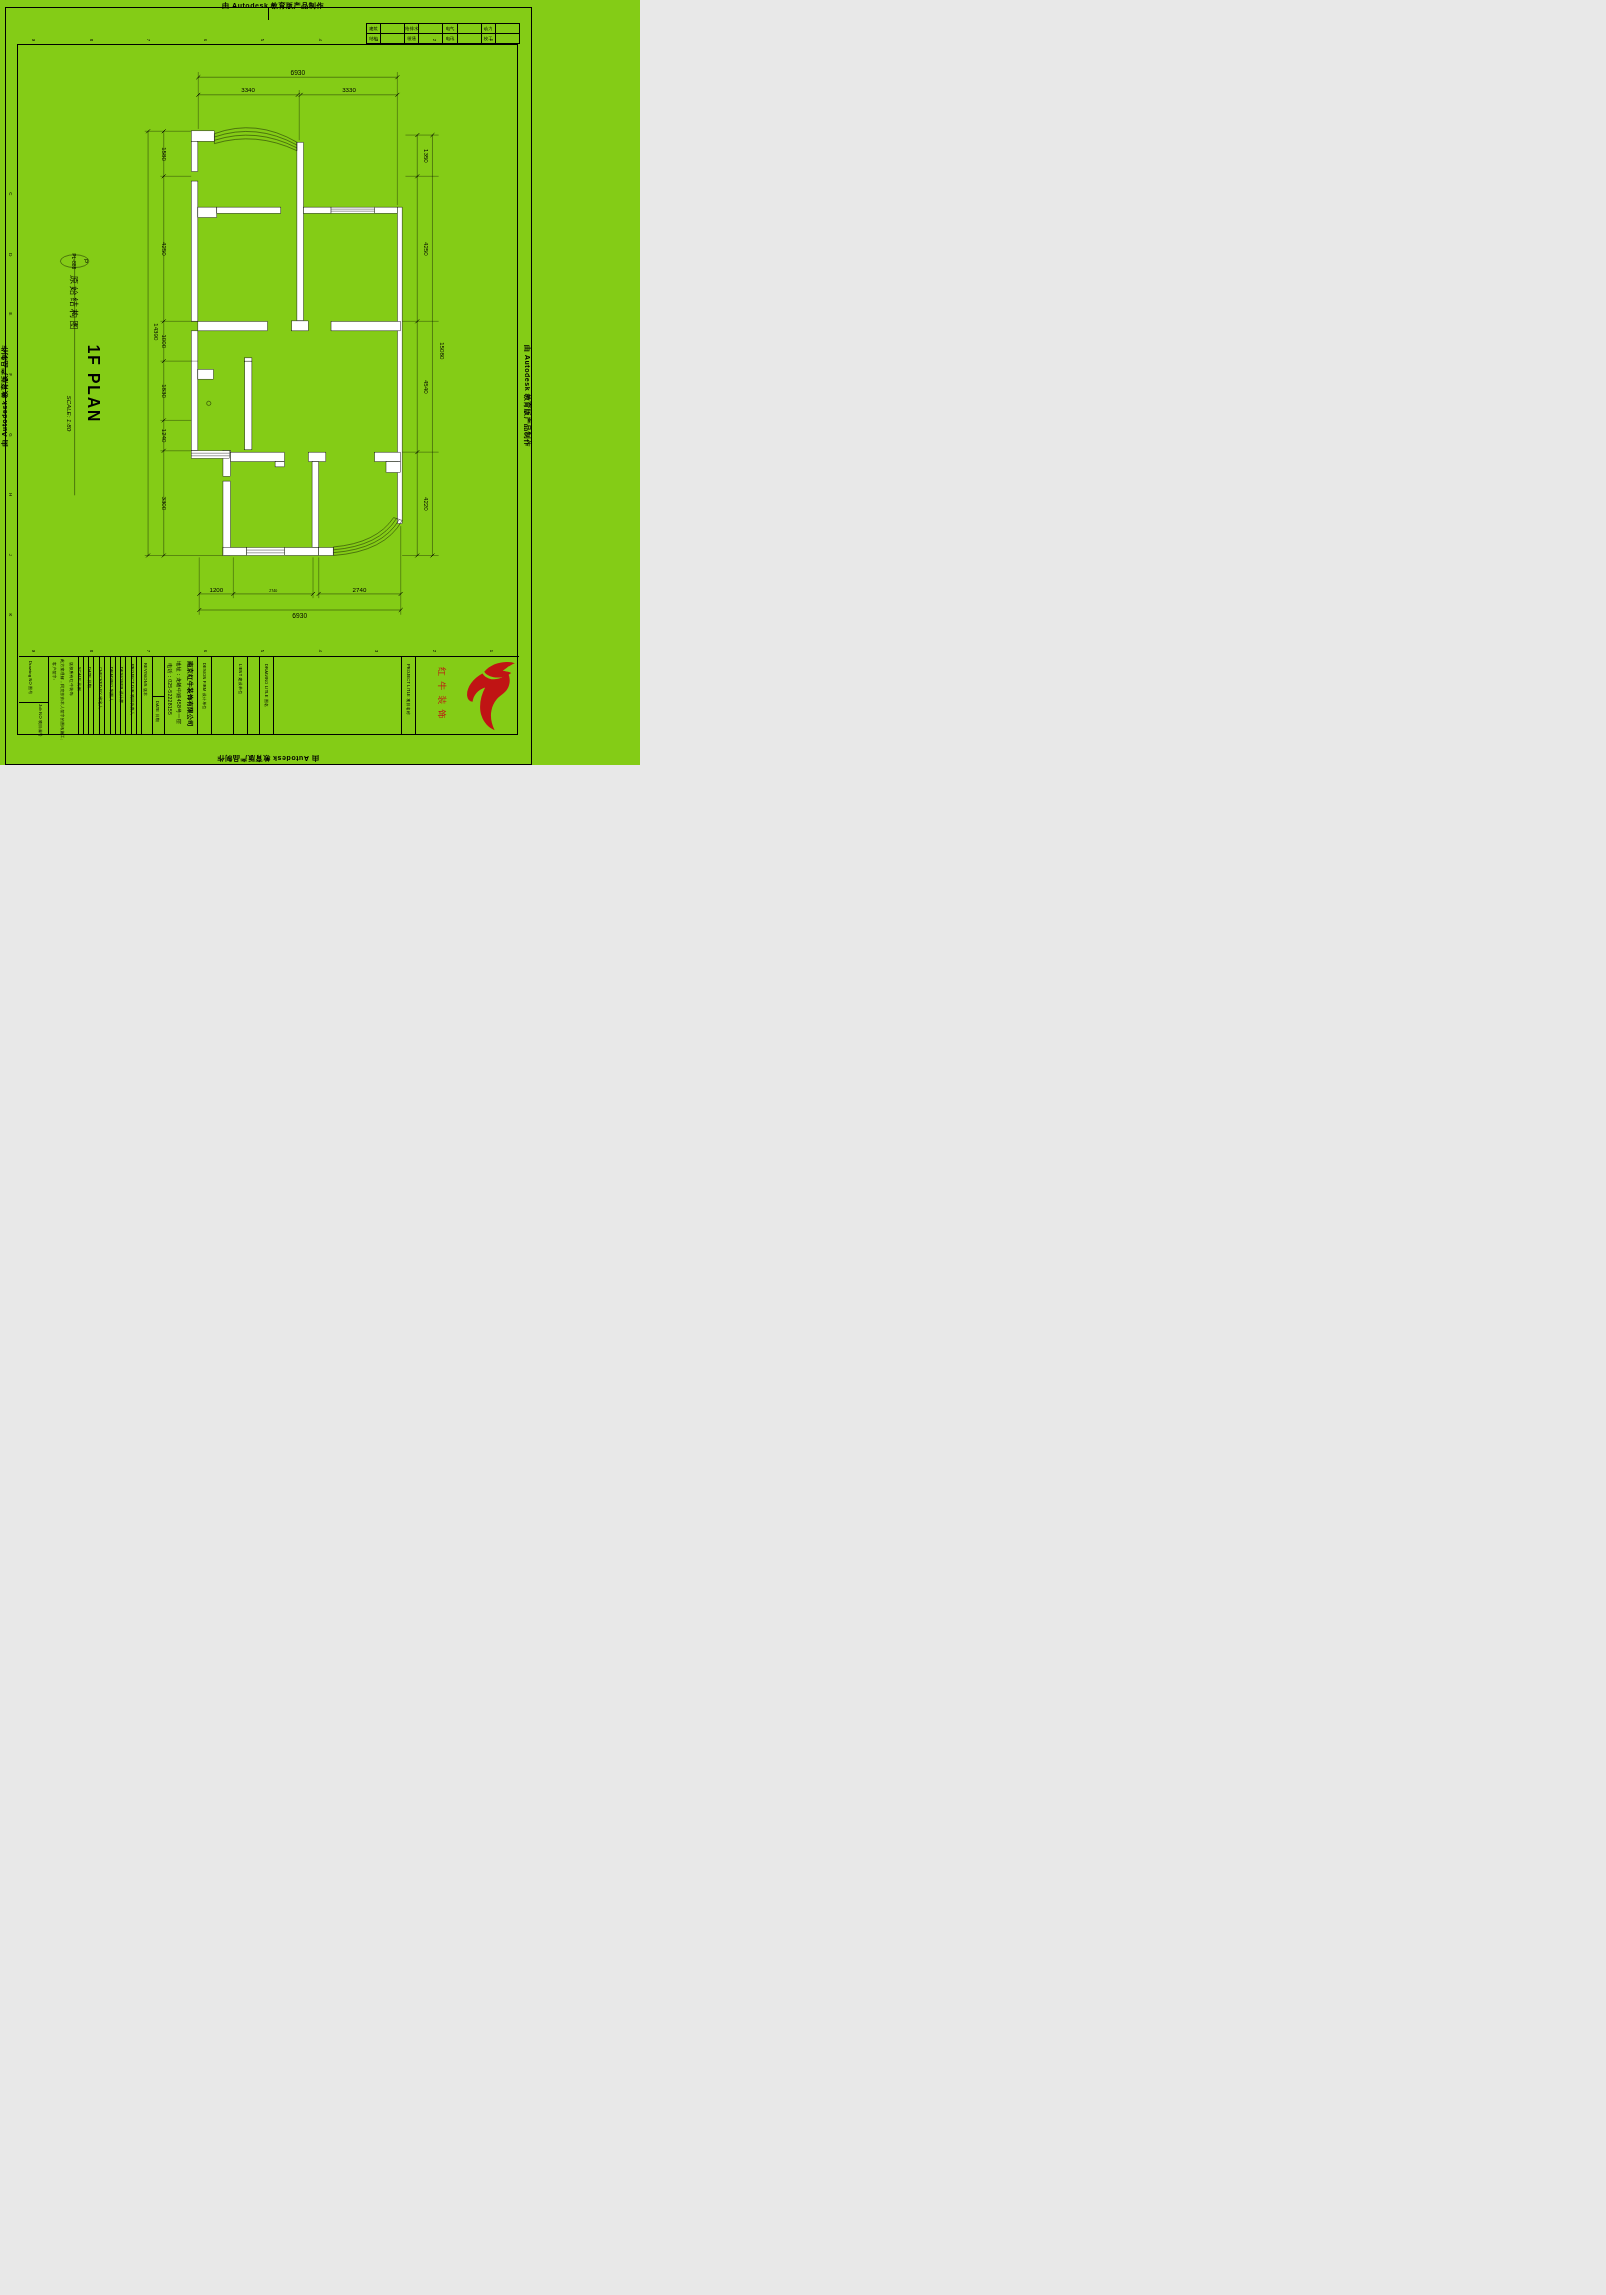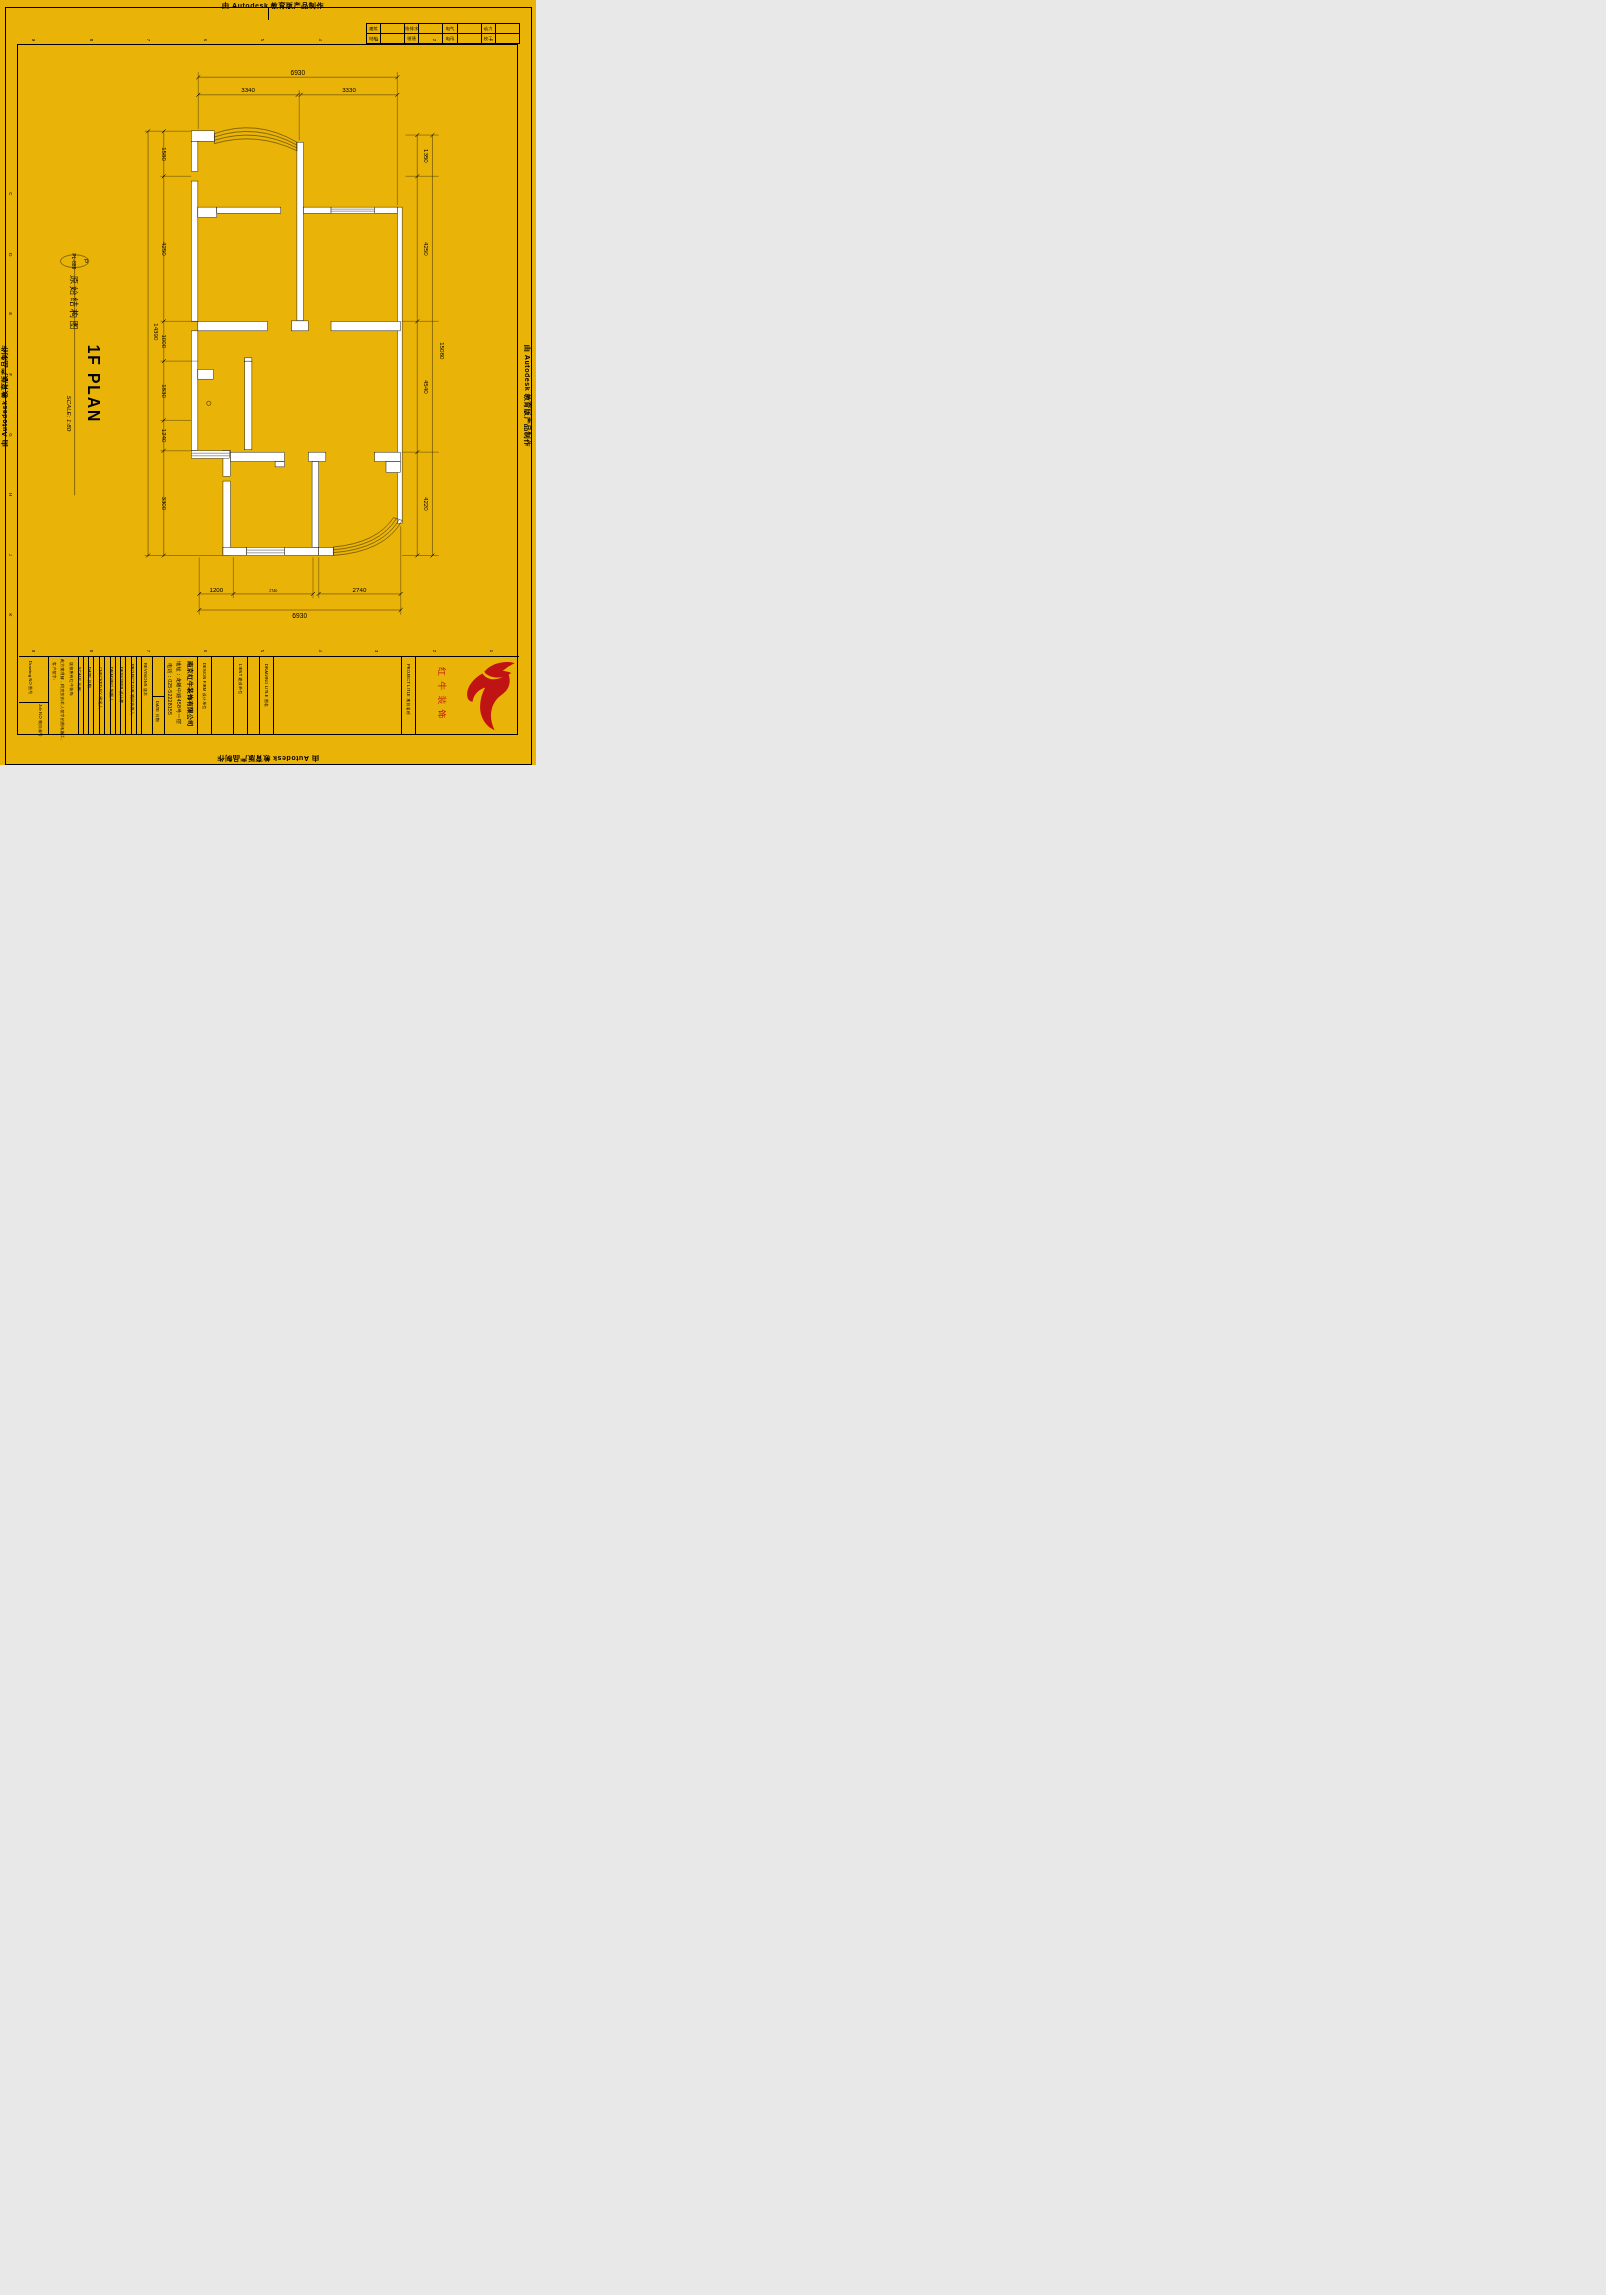--- a/index.html
+++ b/index.html
@@ -1,16 +1,16 @@
 <!DOCTYPE html>
 <html style="font-size:7.6px"><head>
 <meta charset="utf-8">
 <style>
   html,body{margin:0;padding:0;background:#e8e8e8;}
-  #sheet{position:relative;width:536px;height:765px;background:#eab308;overflow:hidden;
+  #sheet{position:relative;width:640px;height:765px;background:#84cc16;overflow:hidden;
          font-family:"Liberation Sans",sans-serif;color:#000;}
   .abs{position:absolute;}
   .line{position:absolute;background:#000;}
   
   .rotc{position:absolute;text-align:center;transform:rotate(90deg);transform-origin:center;white-space:nowrap;}
   .rotccw{position:absolute;text-align:center;transform:rotate(-90deg);transform-origin:center;white-space:nowrap;}
   .rot180{position:absolute;text-align:center;transform:rotate(180deg);white-space:nowrap;}
   
   .tbvt{position:absolute;transform:rotate(90deg);transform-origin:0 0;white-space:nowrap;font-size:4px;letter-spacing:0.2px;}
   .wm{font-weight:bold;font-size:7.1px;letter-spacing:0.5px;}

